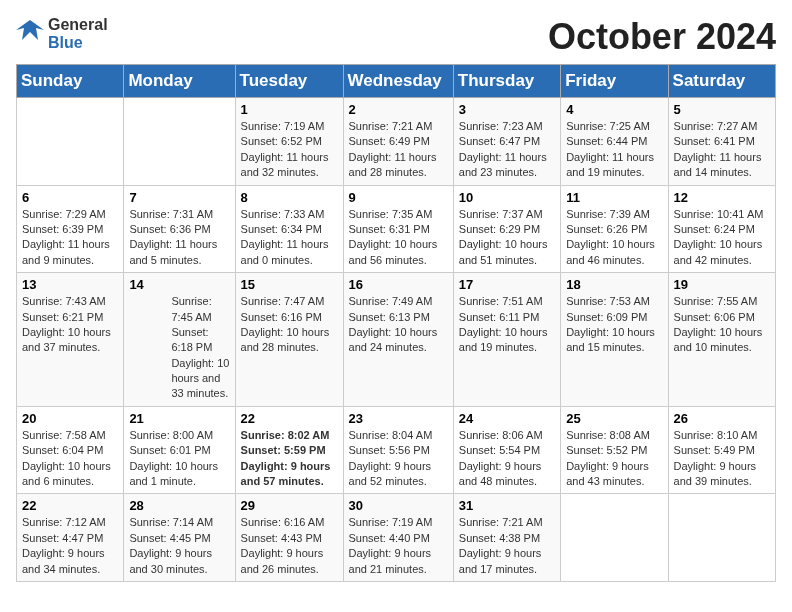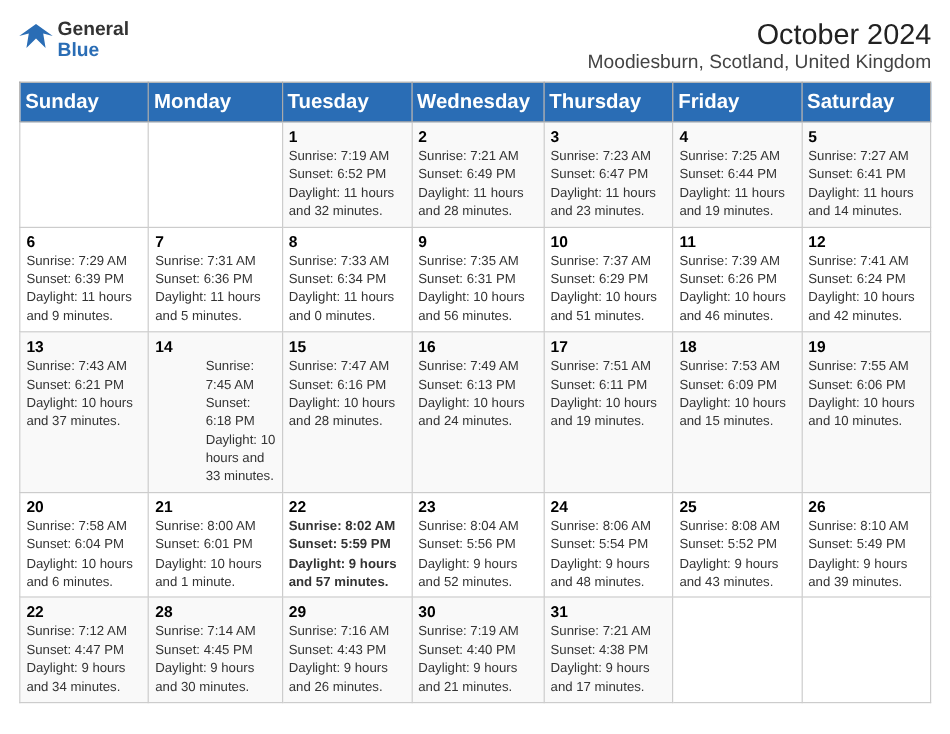--- a/index.html
+++ b/index.html
@@ -20,21 +20,21 @@
       display: flex;
       gap: 4px;
     }
     .logo-text-general { font-size: 16px; font-weight: bold; color: #333; }
     .logo-text-blue { font-size: 16px; font-weight: bold; color: #2a6db5; }
     .logo-bird {
       width: 28px;
       height: 24px;
     }
     .title-area { text-align: right; }
-    .title-main { font-size: 24px; font-weight: normal; color: #222; }
+    .title-main { font-size: 36px; font-weight: bold; color: #222; }
     .title-sub { font-size: 16px; color: #444; }
     table {
       width: 100%;
       border-collapse: collapse;
       font-size: 11px;
     }
     thead tr th {
       background-color: #2a6db5;
       color: #fff;
       padding: 6px 4px;
@@ -65,21 +65,20 @@
     <svg class="logo-bird" viewBox="0 0 28 24" xmlns="http://www.w3.org/2000/svg">
       <polygon points="14,4 28,14 20,12 22,24 14,16 6,24 8,12 0,14" fill="#2a6db5"></polygon>
     </svg>
     <div>
       <span class="logo-text-general">General</span><br>
       <span class="logo-text-blue">Blue</span>
     </div>
   </div>
   <div class="title-area">
     <div class="title-main">October 2024</div>
-    <div class="title-sub">Moodiesburn, Scotland, United Kingdom</div>
   </div>
 </div>
 
 <table>
   <thead>
     <tr>
     <th>Sunday</th>
         <th>Monday</th>
         <th>Tuesday</th>
         <th>Wednesday</th>
@@ -155,21 +154,21 @@
 Daylight: 10 hours and 51 minutes.</div>
         </td>
         <td>
           <span class="day-number">11</span>
           <div class="day-info" style="white-space: pre-line;">Sunrise: 7:39 AM
 Sunset: 6:26 PM
 Daylight: 10 hours and 46 minutes.</div>
         </td>
         <td>
           <span class="day-number">12</span>
-          <div class="day-info" style="white-space: pre-line;">Sunrise: 7:41 AM
+          <div class="day-info" style="white-space: pre-line;">Sunrise: 10:41 AM
 Sunset: 6:24 PM
 Daylight: 10 hours and 42 minutes.</div>
         </td>
       </tr>
       <tr>
         <td>
           <span class="day-number">13</span>
           <div class="day-info" style="white-space: pre-line;">Sunrise: 7:43 AM
 Sunset: 6:21 PM
 Daylight: 10 hours and 37 minutes.</div>
@@ -263,21 +262,21 @@
 Daylight: 9 hours and 34 minutes.</div>
         </td>
         <td>
           <span class="day-number">28</span>
           <div class="day-info" style="white-space: pre-line;">Sunrise: 7:14 AM
 Sunset: 4:45 PM
 Daylight: 9 hours and 30 minutes.</div>
         </td>
         <td>
           <span class="day-number">29</span>
-          <div class="day-info" style="white-space: pre-line;">Sunrise: 7:16 AM
+          <div class="day-info" style="white-space: pre-line;">Sunrise: 6:16 AM
 Sunset: 4:43 PM
 Daylight: 9 hours and 26 minutes.</div>
         </td>
         <td>
           <span class="day-number">30</span>
           <div class="day-info" style="white-space: pre-line;">Sunrise: 7:19 AM
 Sunset: 4:40 PM
 Daylight: 9 hours and 21 minutes.</div>
         </td>
         <td>

